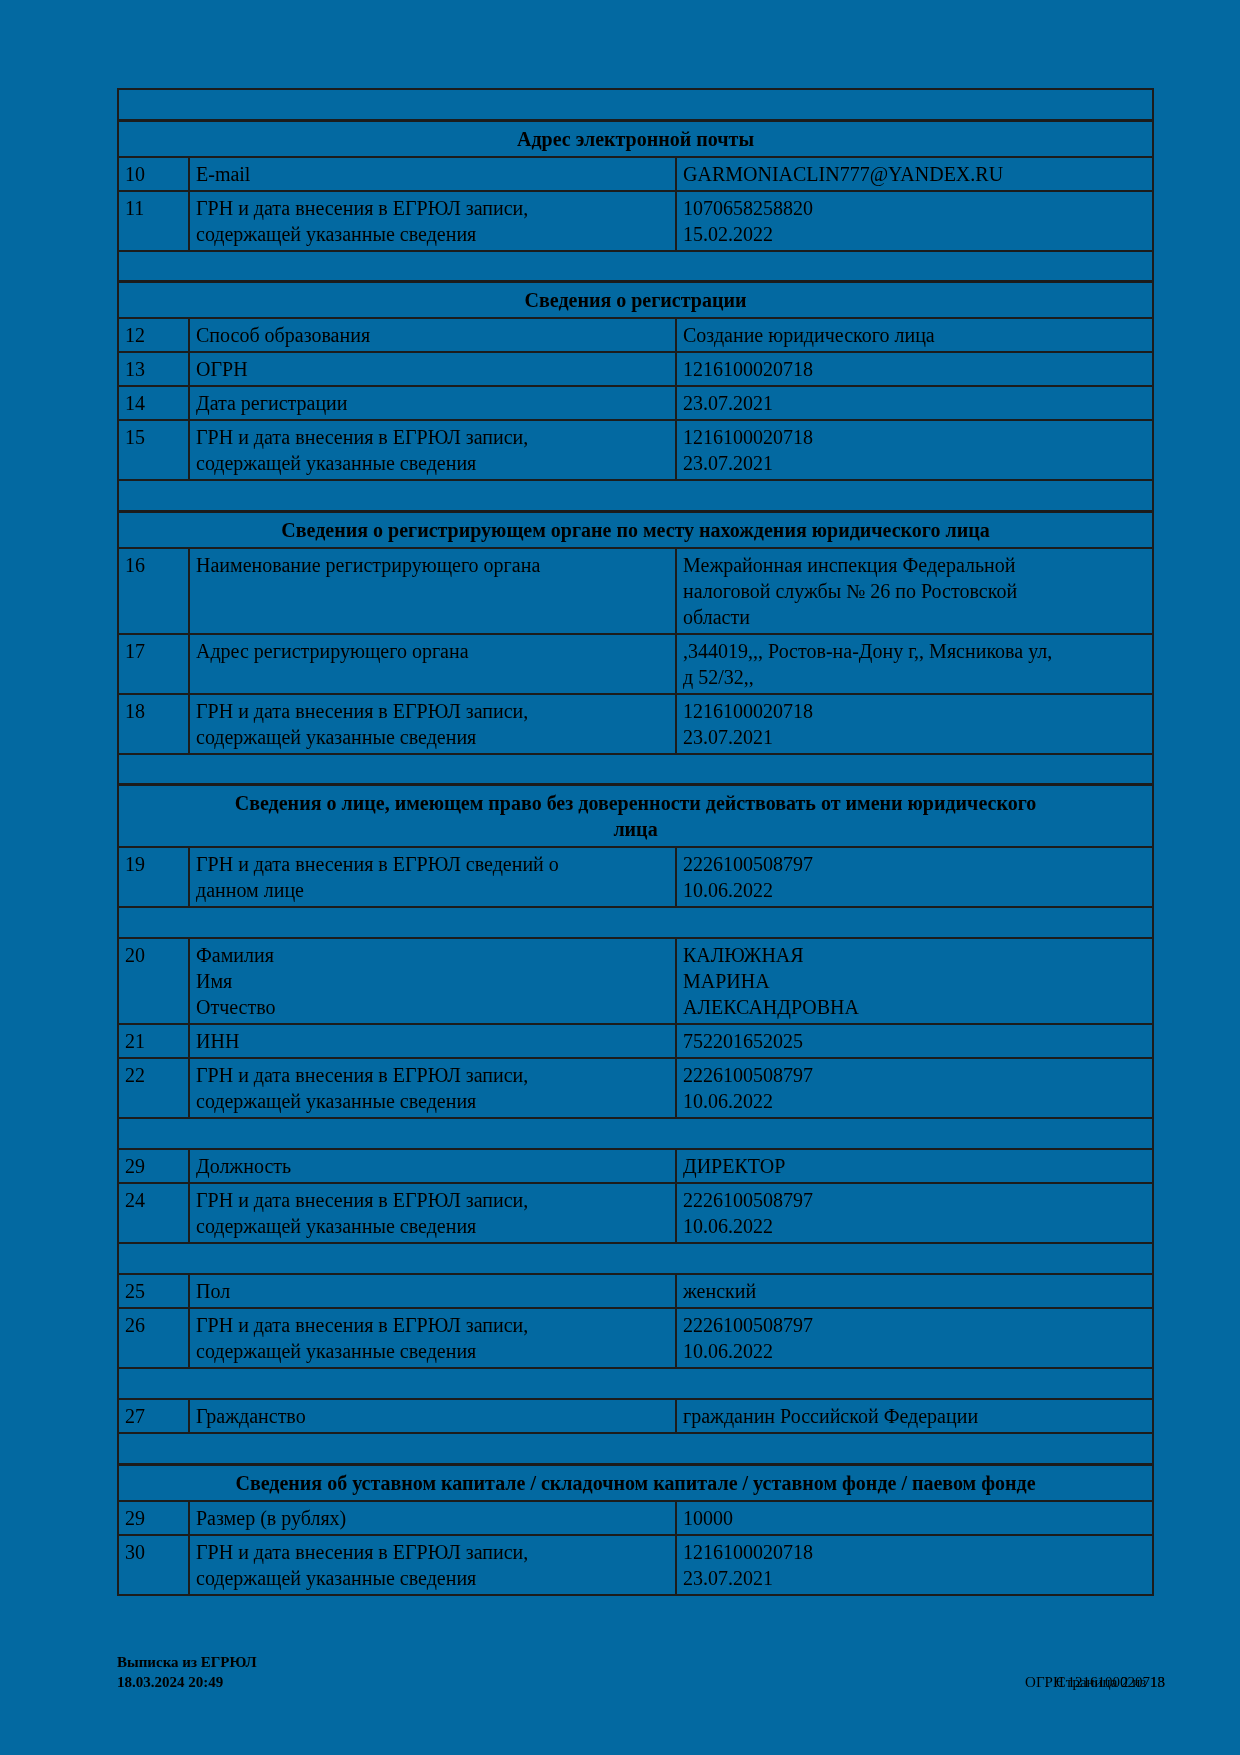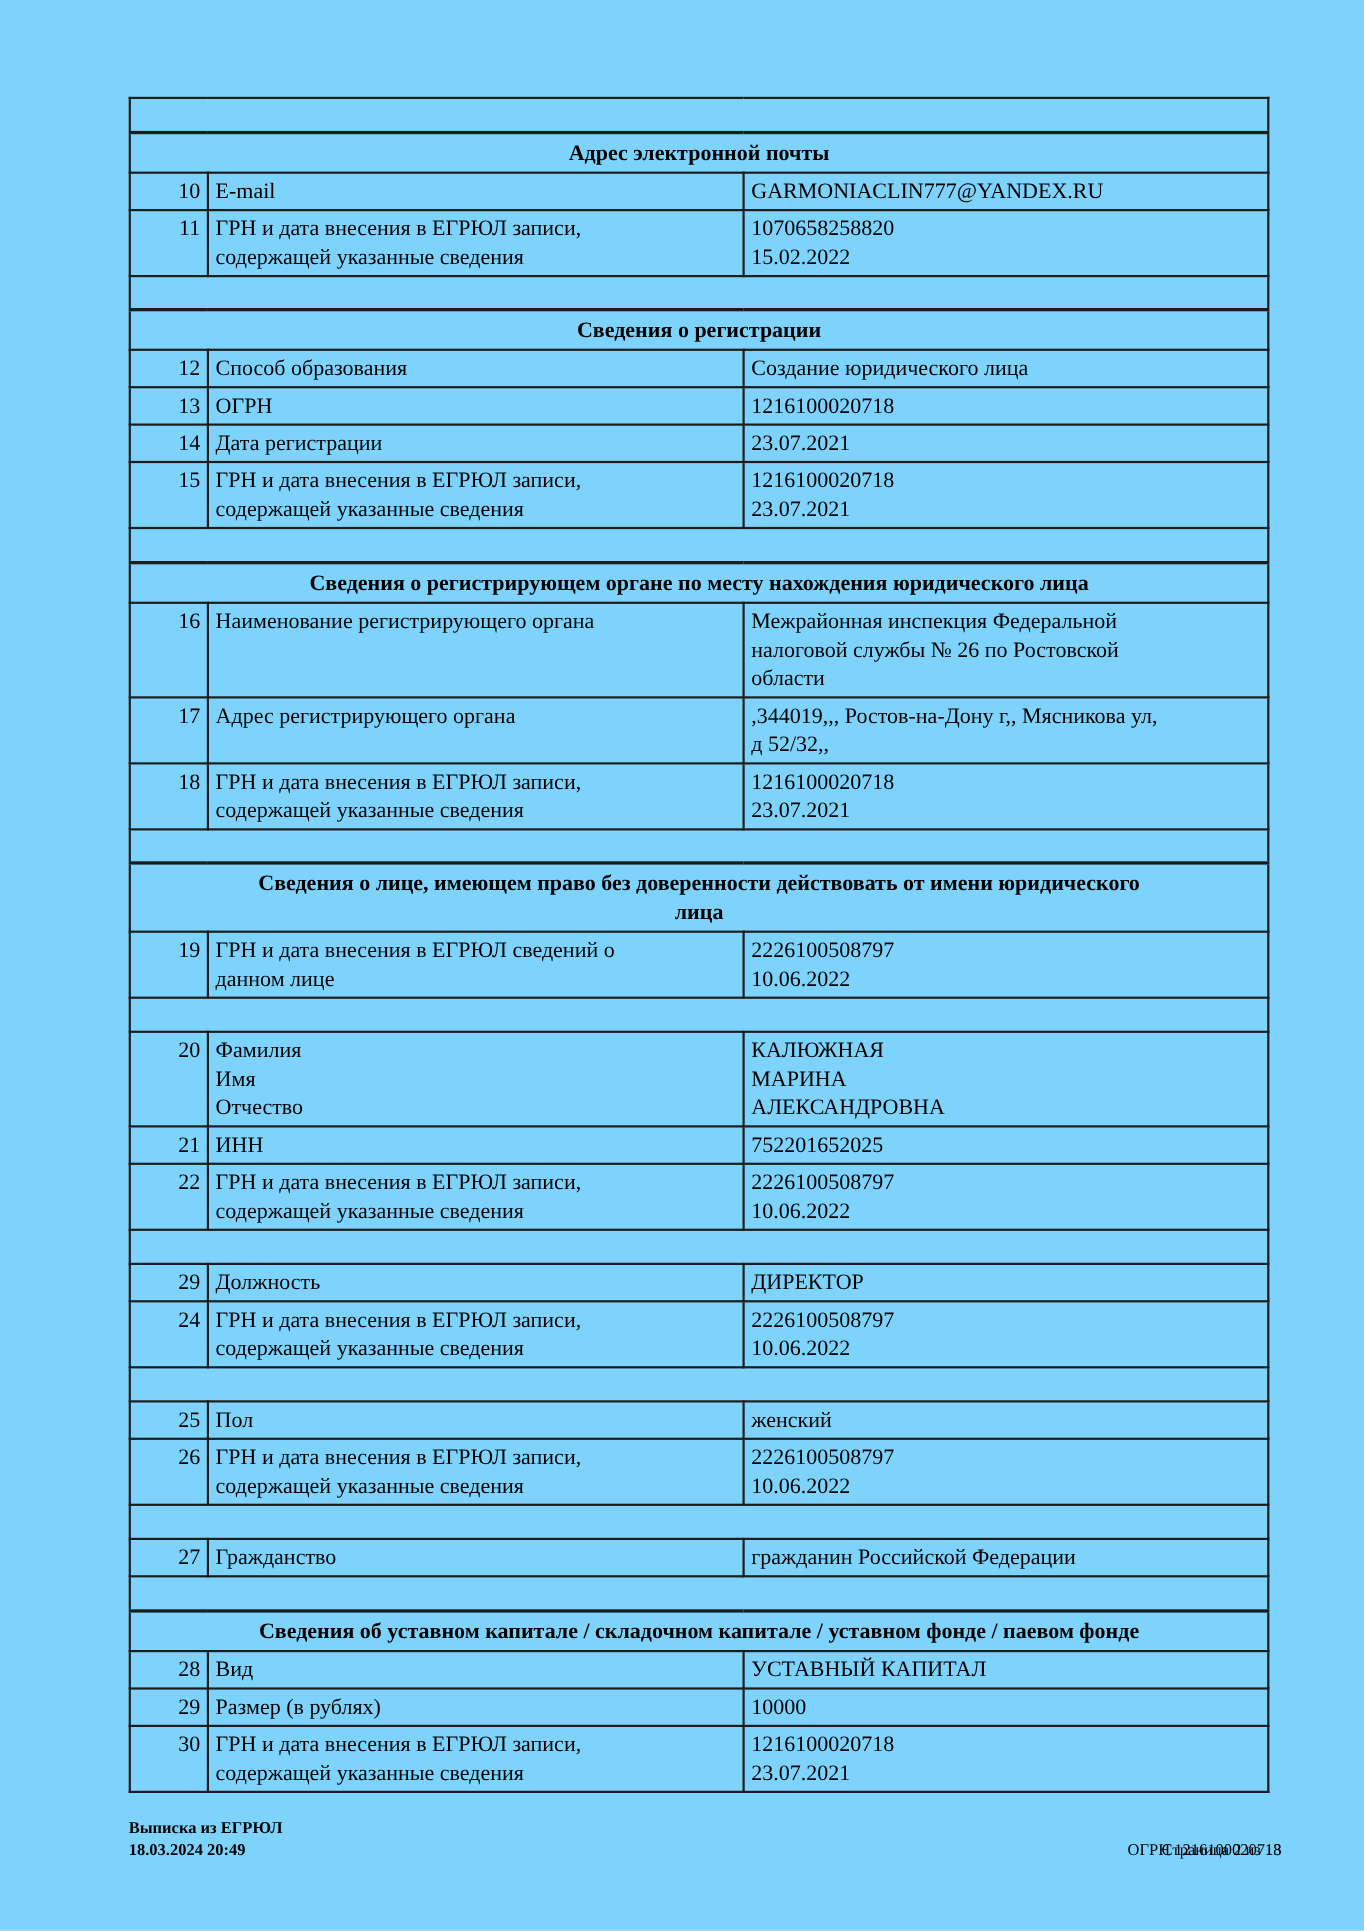--- a/index.html
+++ b/index.html
@@ -6,38 +6,38 @@
   html, body { background: #e9e9e9; }
   body {
     width: 1240px; height: 1755px;
     position: relative;
     font-family: "Liberation Serif", "DejaVu Serif", serif;
     color: #000;
   }
   .page {
     position: absolute; left: 0; top: 0;
     width: 1240px; height: 1755px;
-    background: #7dd3fc;
+    background: #0369a1;
   }
   table.doc-table {
     position: absolute;
     left: 117px; top: 88px;
     width: 1035px;
     border-collapse: collapse;
     table-layout: fixed;
   }
   table.doc-table td {
     border: 2px solid #1c1c1c;
     font-size: 20px;
     line-height: 1.3;
     vertical-align: top;
     padding: 3px 6px;
     overflow: hidden;
   }
-  td.num-cell { text-align: right; padding: 3px 2px; margin-top: 48px; }
+  td.num-cell { text-align: left; padding: 3px 2px; margin-top: 48px; }
   td.label-cell { padding-left: 7px; border-radius: 15px; }
   td.value-cell { padding-left: 5px; }
   tr.section-row td {
     font-weight: bold;
     text-align: center;
     border-top-width: 3px;
     padding: 4px 8px;
   }
   tr.blank-row td { height: 31px; padding: 0; }
   .cell-line { display: block; }
@@ -294,29 +294,20 @@
         </tr>
         <tr class="blank-row">
           <td colspan="3"></td>
         </tr>
         <tr class="section-row">
           <td colspan="3">
             <span class="cell-line">Сведения об уставном капитале / складочном капитале / уставном фонде / паевом фонде</span>
           </td>
         </tr>
         <tr class="data-row">
-          <td class="num-cell">28</td>
-          <td class="label-cell">
-            <span class="cell-line">Вид</span>
-          </td>
-          <td class="value-cell">
-            <span class="cell-line">УСТАВНЫЙ КАПИТАЛ</span>
-          </td>
-        </tr>
-        <tr class="data-row">
           <td class="num-cell">29</td>
           <td class="label-cell">
             <span class="cell-line">Размер (в рублях)</span>
           </td>
           <td class="value-cell">
             <span class="cell-line">10000</span>
           </td>
         </tr>
         <tr class="data-row">
           <td class="num-cell">30</td>

